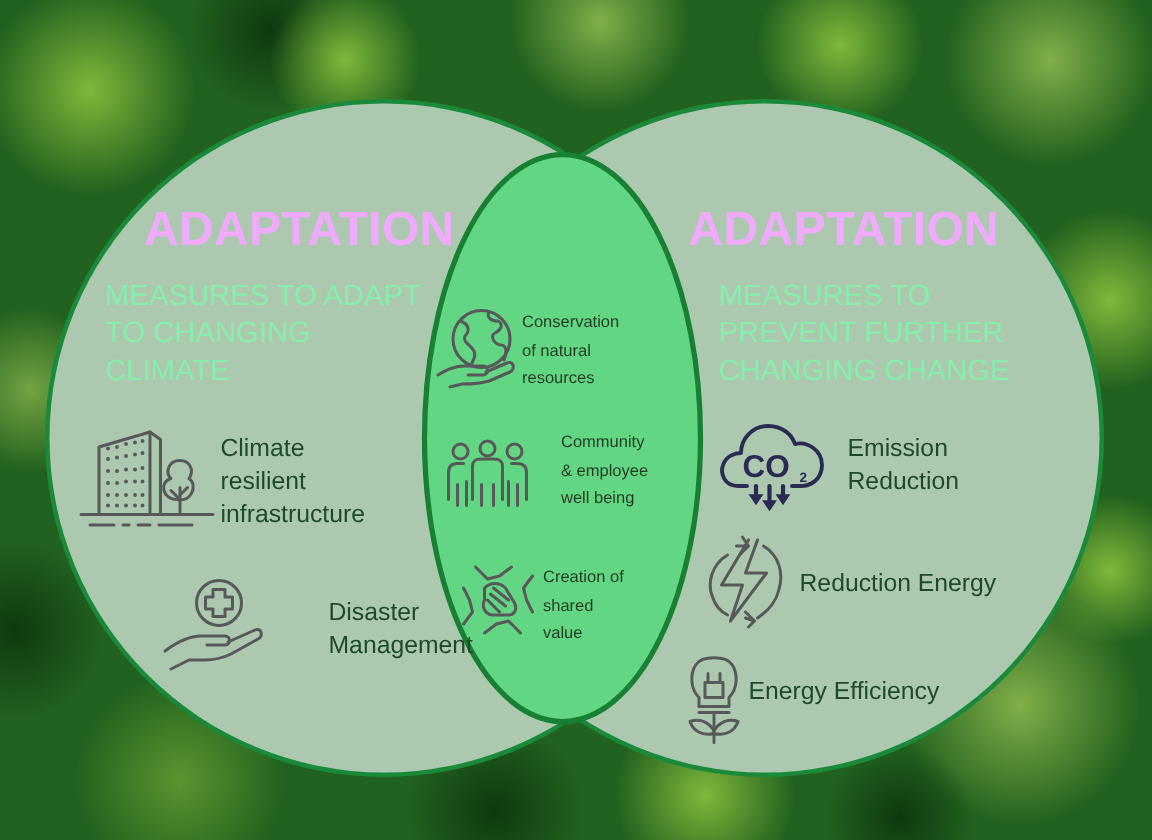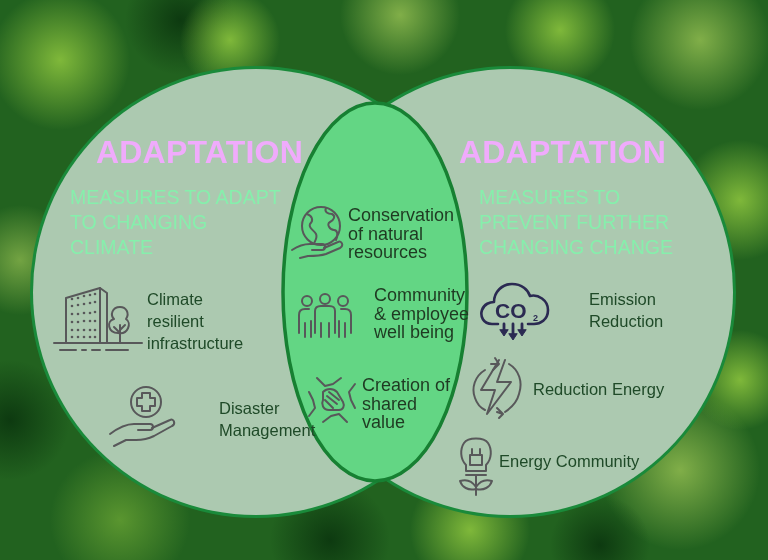--- a/index.html
+++ b/index.html
@@ -15,21 +15,21 @@
     font-weight: bold; font-size: 32px; color: #f0abfc; letter-spacing: 0.2px;
     white-space: nowrap; line-height: 1;
   }
   .subtitle {
     font-size: 19.5px; color: #86efac; line-height: 25px; white-space: pre-line;
   }
   .item-text {
     font-size: 16.5px; color: #1f4a28; line-height: 22px; white-space: pre-line;
   }
   .lens-text {
-    font-size: 18px; color: #1f3a22; line-height: 18.5px; white-space: pre-line;
+    font-size: 11px; color: #1f3a22; line-height: 18.5px; white-space: pre-line;
   }
   svg.icon { position: absolute; overflow: visible; }
   .stroke { fill: none; stroke: #58585a; stroke-width: 2; stroke-linecap: round; stroke-linejoin: round; }
 </style>
 </head>
 <body>
 
 <svg class="bg" width="768" height="560" viewBox="0 0 768 560">
   <defs>
     <radialGradient id="g1" cx="0.5" cy="0.5" r="0.5">
@@ -186,21 +186,21 @@
   <text x="55" y="41" font-family="Liberation Sans, sans-serif" font-weight="bold" font-size="9" fill="#2b2a52">2</text>
   <g stroke="#2b2a52" stroke-width="2.8" fill="#2b2a52" stroke-linecap="round">
     <path d="M26 44 V52"></path>
       <path d="M22 50 L26 56 L30 50 Z" stroke-width="1"></path>
     <path d="M35 44 V56"></path>
       <path d="M31 54 L35 60 L39 54 Z" stroke-width="1"></path>
     <path d="M44 44 V52"></path>
       <path d="M40 50 L44 56 L48 50 Z" stroke-width="1"></path>
   </g>
 </svg>
-<div class="abs item-text" style="left:565px; top:288px;margin-left:24px;">Emission
+<div class="abs item-text" style="left:565px; top:288px;">Emission
 Reduction</div>
 
 <svg class="icon" width="56" height="62" viewBox="0 0 56 62" style="left:469px; top:356px;">
   <g class="stroke">
     <path d="M30 4 L12 34 H26 L18 58 L42 26 H28 L36 4"></path>
     <path d="M16 14 C6 20 2 32 6 42 C8 48 12 52 16 54"></path>
     <path d="M22 8 L30 8 L26 2 M30 8 L24 14"></path>
     <path d="M40 8 C50 14 54 26 50 38 C48 46 42 52 36 56"></path>
     <path d="M28 56 L34 58 L30 62 M34 58 L28 52"></path>
   </g>
@@ -211,13 +211,13 @@
   <g class="stroke">
     <path d="M8 30 C2 24 2 14 6 8 C10 2 26 2 30 8 C34 14 34 24 28 30 V36 H8 Z"></path>
     <path d="M12 20 H24 V30 H12 Z"></path>
     <path d="M14 20 V14 M22 20 V14"></path>
     <path d="M8 40 H28"></path>
     <path d="M18 40 V60"></path>
     <path d="M18 52 C14 46 8 44 2 46 C4 52 10 56 18 54"></path>
     <path d="M18 52 C22 46 28 44 34 46 C32 52 26 56 18 54"></path>
   </g>
 </svg>
-<div class="abs item-text" style="left:499px; top:450px;">Energy Community</div>
+<div class="abs item-text" style="left:499px; top:450px;">Energy Efficiency</div>
 
 </body></html>

